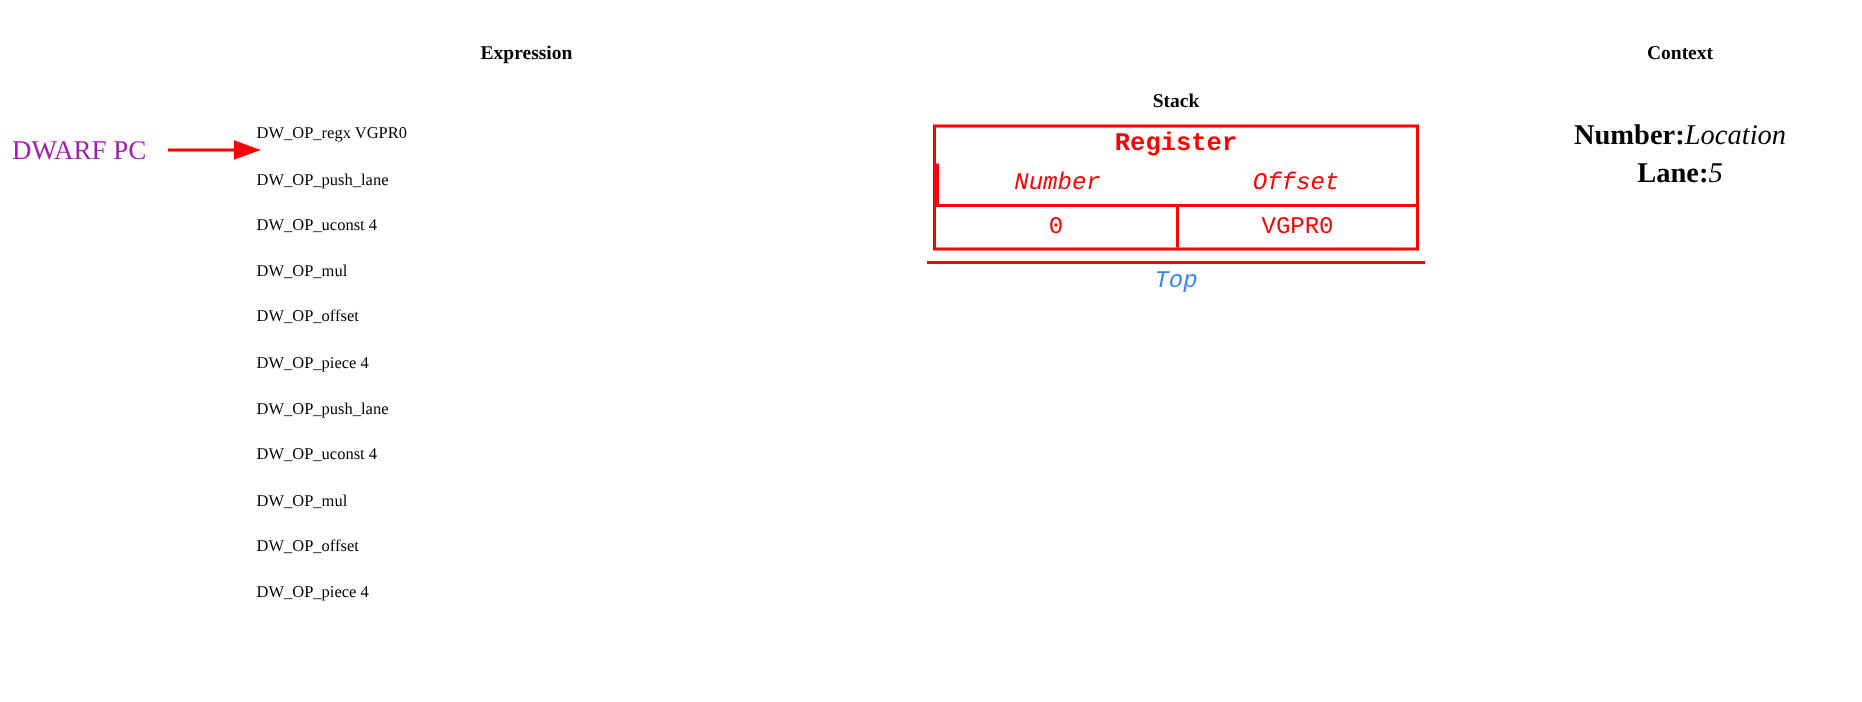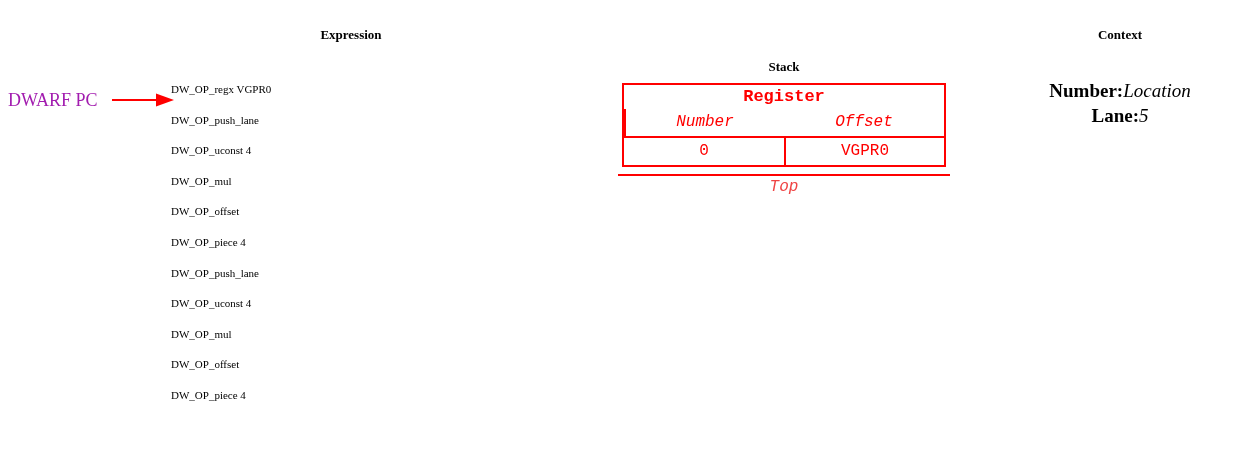--- a/index.html
+++ b/index.html
@@ -132,21 +132,21 @@
   #stack-top-label {
     position: absolute;
     left: 0px;
     top: 94px;
     width: 324px;
     text-align: center;
     font-family: "Liberation Mono", monospace;
     font-style: italic;
     font-size: 16px;
     line-height: 20px;
-    color: #ef4444;
+    color: #3b82f6;
   }
 
   
   #context-block {
     position: absolute;
     left: 1020px;
     top: 78px;
     width: 200px;
     text-align: center;
   }

